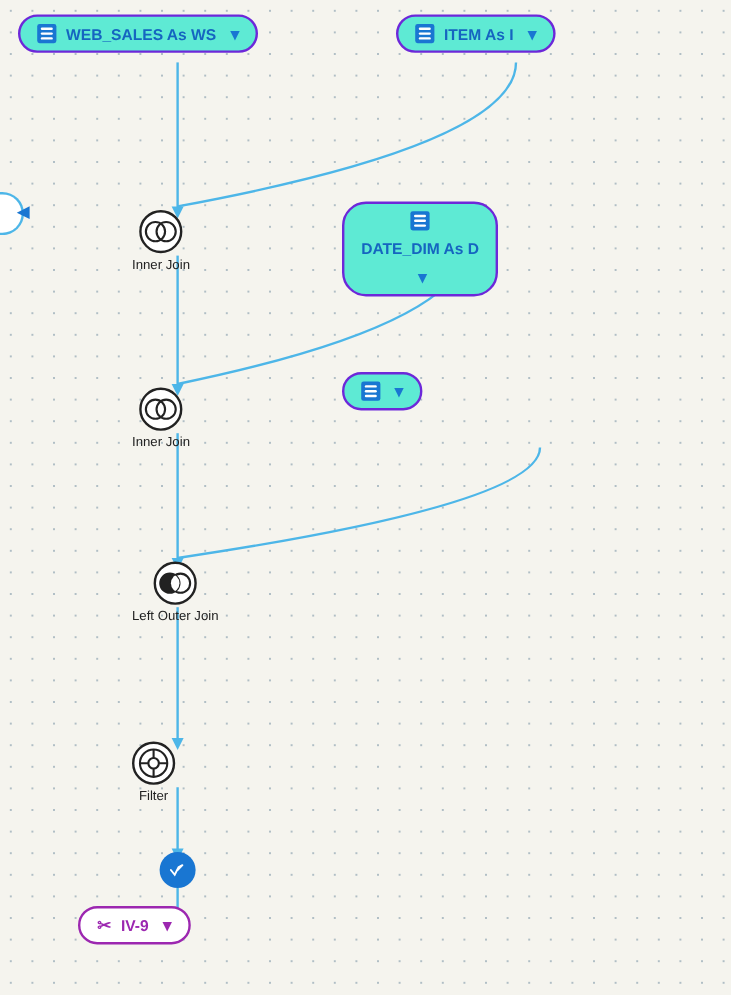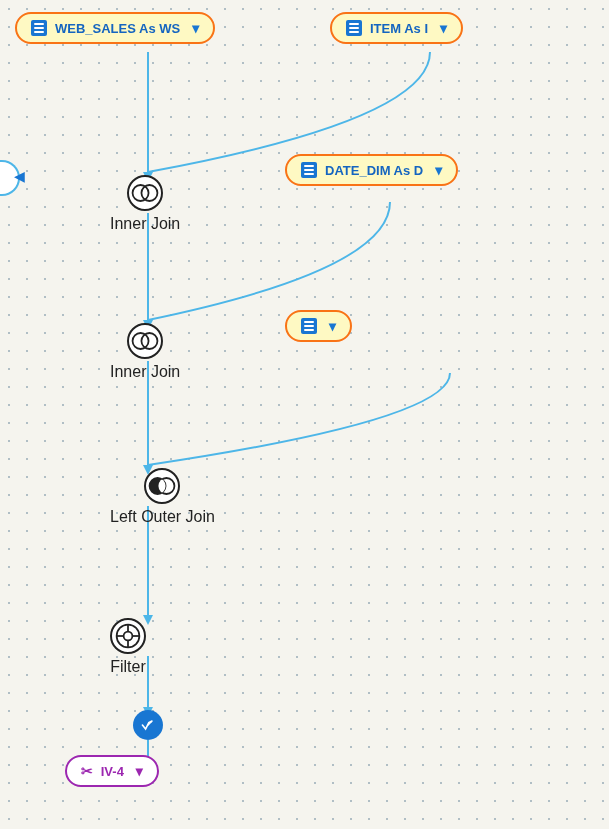--- a/index.html
+++ b/index.html
@@ -22,22 +22,22 @@
       align-items: center;
       padding: 6px 14px;
       gap: 8px;
       font-size: 13px;
       font-weight: 600;
       cursor: pointer;
       white-space: nowrap;
     }
 
     .node-box.blue {
-      background: #fef9c3;
-      border: 2px solid #f97316;
+      background: #5eead4;
+      border: 2px solid #6d28d9;
       color: #1565c0;
       justify-content: center;
     }
 
     .node-box.purple {
       background: #fff;
       border: 2px solid #9c27b0;
       color: #9c27b0;
     }
 
@@ -90,21 +90,21 @@
       border: 2px solid #222;
       background: #fff;
       display: flex;
       align-items: center;
       justify-content: center;
       font-size: 18px;
       cursor: pointer;
     }
 
     .join-label {
-      font-size: 16px;
+      font-size: 11px;
       color: #222;
       font-weight: 500;
       text-align: center;
     }
 
     
     .filter-node {
       position: absolute;
       display: flex;
       flex-direction: column;
@@ -230,21 +230,21 @@
 <div class="join-node" style="left:110px; top:175px;">
   <div class="join-circle">
     <svg viewBox="0 0 36 36" width="32" height="32" xmlns="http://www.w3.org/2000/svg">
       <circle cx="13" cy="18" r="9" fill="none" stroke="#222" stroke-width="2"></circle>
       <circle cx="23" cy="18" r="9" fill="none" stroke="#222" stroke-width="2"></circle>
     </svg>
   </div>
   <span class="join-label">Inner Join</span>
 </div>
 
-<div class="node-box blue" style="left:285px; top:154px;">
+<div class="node-box blue" style="left:285px; top:168px;flex-direction:column;">
   <div class="table-icon">
     <span></span>
       <span></span>
       <span></span>
   </div>
   <span>DATE_DIM As D</span>
   <span class="chevron-down">▾</span>
 </div>
 
 <div class="join-node" style="left:110px; top:323px;">
@@ -301,15 +301,15 @@
 
 <div class="iv-circle" style="left:133px; top:710px;">
   <svg viewBox="0 0 20 20" width="18" height="18" xmlns="http://www.w3.org/2000/svg">
     <polyline points="3,10 7,15 11,7 15,5" fill="none" stroke="white" stroke-width="2" stroke-linecap="round"></polyline>
     <polyline points="10,10 14,6" fill="none" stroke="white" stroke-width="2" stroke-linecap="round"></polyline>
   </svg>
 </div>
 
 <div class="node-box purple" style="left:65px; top:755px;">
   <span style="color:#9c27b0; font-size:14px;">✂</span>
-  <span>IV-4</span>
+  <span>IV-9</span>
   <span class="chevron-down-purple">▾</span>
 </div>
 
 </body></html>

